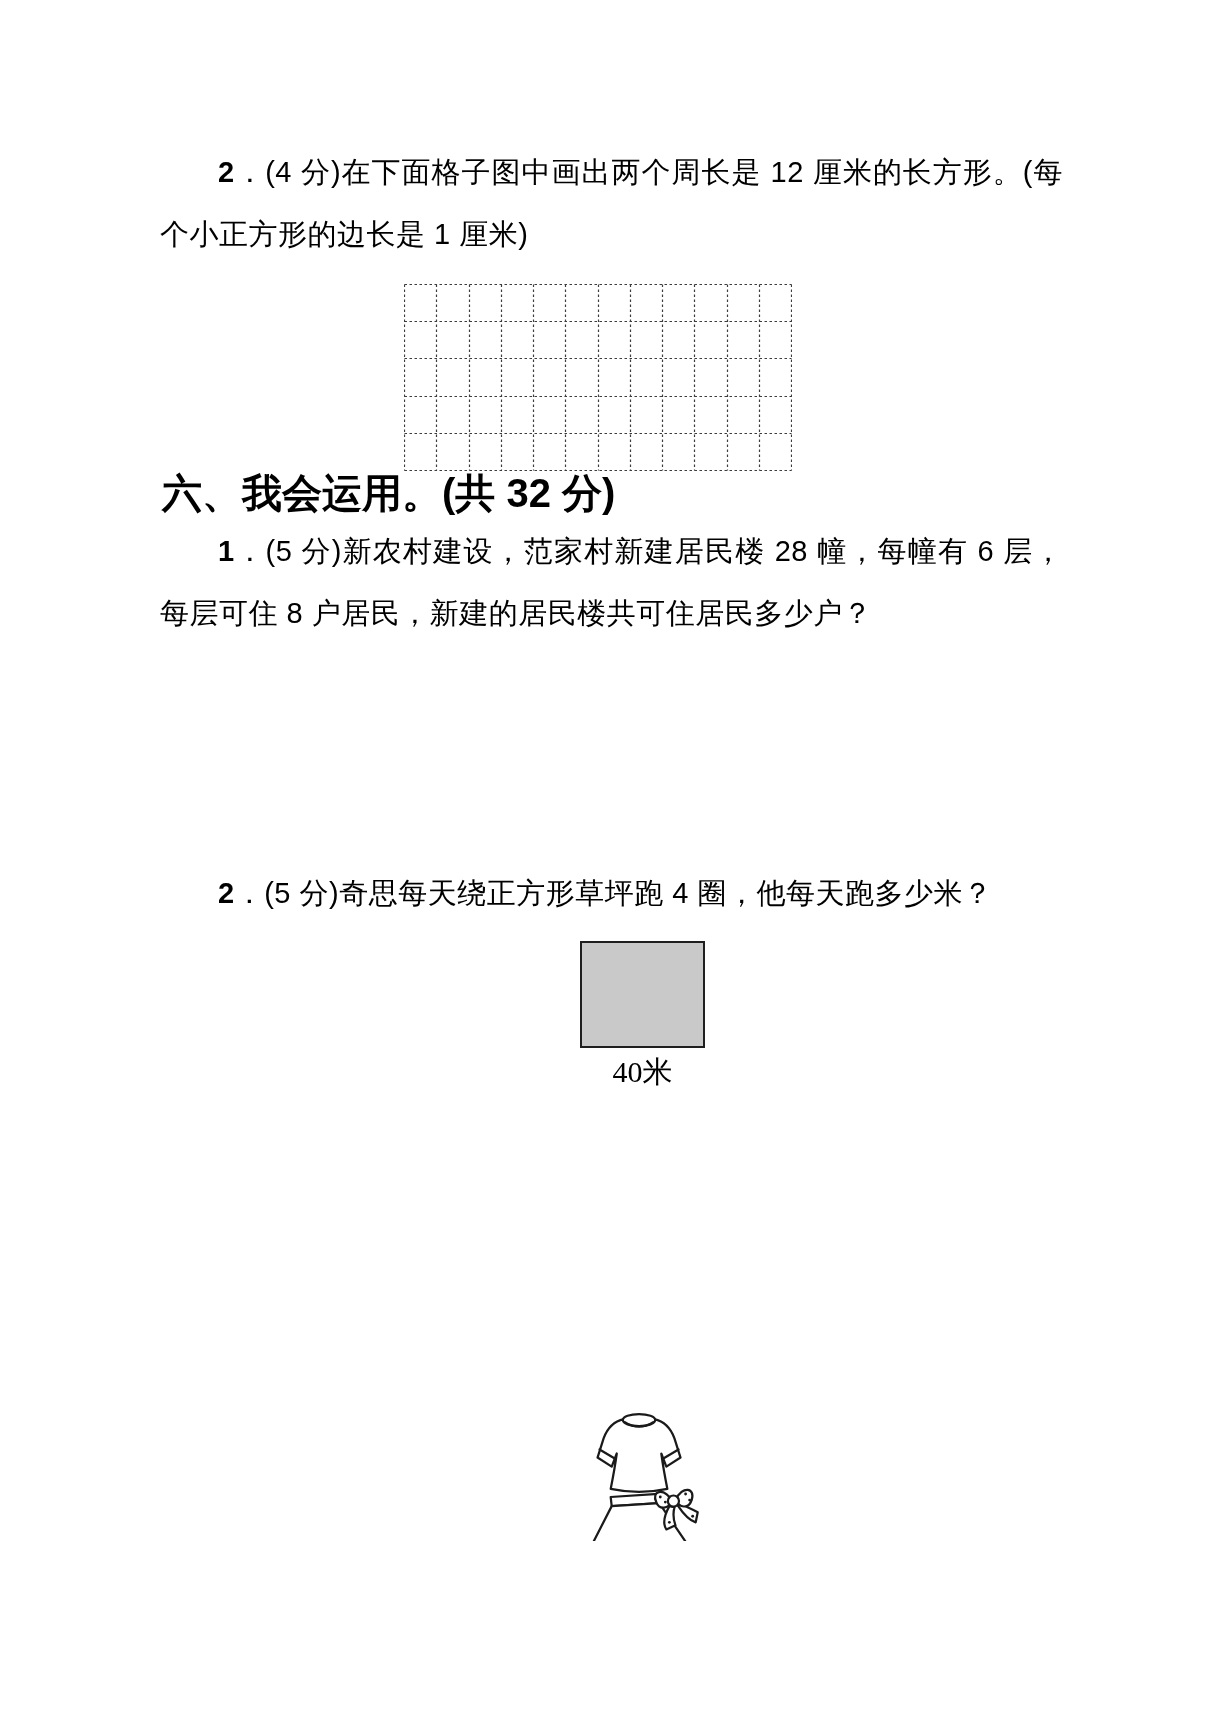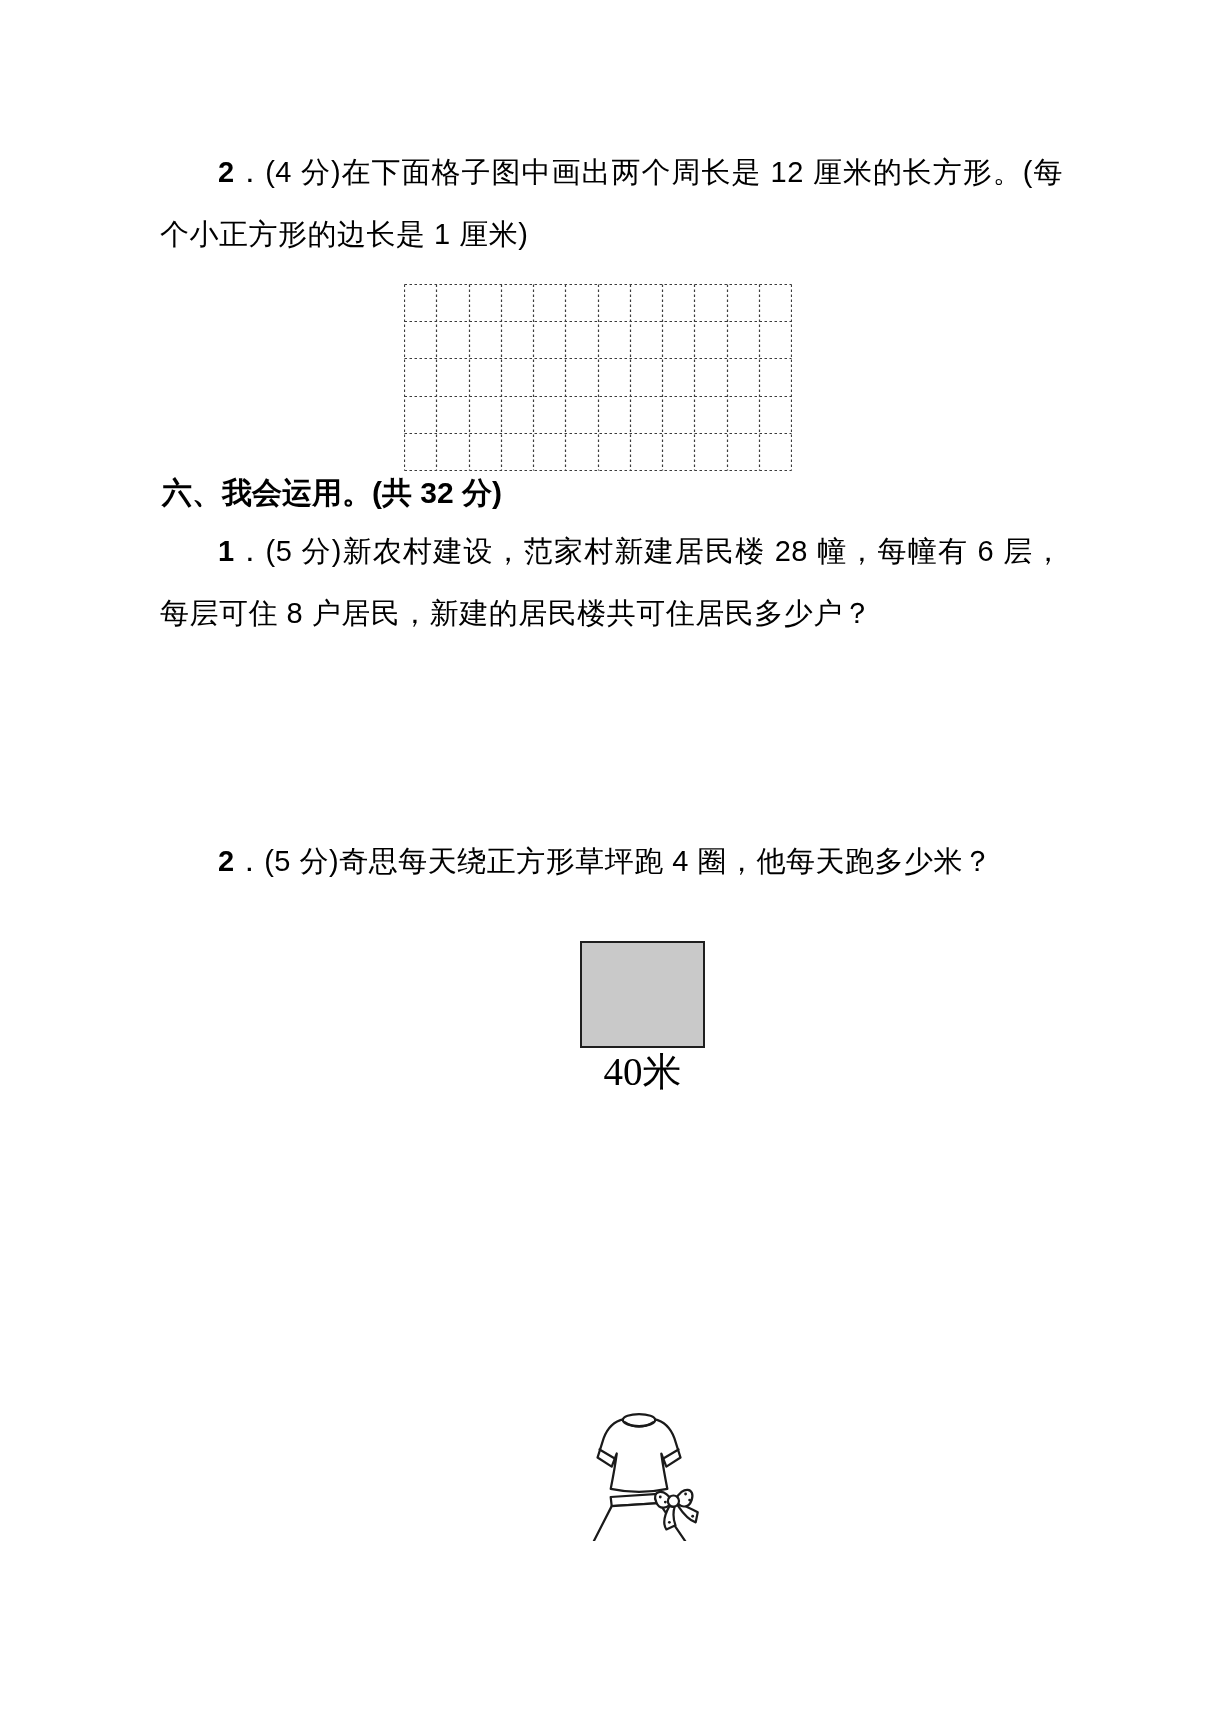--- a/index.html
+++ b/index.html
@@ -25,21 +25,21 @@
     text-align: justify;
     text-indent: 2em;
     letter-spacing: 0.5px;
     margin: 0;
   }
   .para .qnum { font-weight: bold; }
   .section-header {
     position: absolute;
     left: 162px;
     width: 903px;
-    font-size: 30px;
+    font-size: 40px;
     line-height: 62px;
     font-weight: bold;
     margin: 0;
   }
   .grid-figure {
     position: absolute;
     left: 404px;
     top: 284px;
     width: 388px;
     height: 187px;
@@ -53,21 +53,21 @@
   }
   .gray-square {
     width: 125px;
     height: 107px;
     box-sizing: border-box;
   }
   .square-label {
     display: block;
     margin-top: 8px;
     font-family: "Liberation Serif", "DejaVu Serif", serif;
-    font-size: 39px;
+    font-size: 30px;
     line-height: 32px;
   }
   .dress-figure {
     position: absolute;
     left: 568px;
     top: 1412px;
     width: 137px;
     height: 168px;
   }
 </style>
@@ -99,21 +99,21 @@
         <line x1="0.5" y1="112.5" x2="387.5" y2="112.5" stroke="#3c3c3c" stroke-width="1.2" stroke-dasharray="2.5 2.5"></line>
         <line x1="0.5" y1="149.5" x2="387.5" y2="149.5" stroke="#3c3c3c" stroke-width="1.2" stroke-dasharray="2.5 2.5"></line>
         <line x1="0.5" y1="186.5" x2="387.5" y2="186.5" stroke="#3c3c3c" stroke-width="1.2" stroke-dasharray="2.5 2.5"></line>
       </svg>
   </div>
 
   <h2 class="section-header" style="top:462px">六、我会运用。(共 32 分)</h2>
 
   <p class="para" style="top:520px"><span class="qnum">1</span><span>．(5 分)新农村建设，范家村新建居民楼 28 幢，每幢有 6 层，每层可住 8 户居民，新建的居民楼共可住居民多少户？</span></p>
 
-  <p class="para" style="top:830px"><span class="qnum">2</span><span>．(5 分)奇思每天绕正方形草坪跑 4 圈，他每天跑多少米？</span></p>
+  <p class="para" style="top:862px"><span class="qnum">2</span><span>．(5 分)奇思每天绕正方形草坪跑 4 圈，他每天跑多少米？</span></p>
 
   <div class="square-figure">
     <div class="gray-square" id="gray-square" style="background: rgb(201, 201, 201); border: 2px solid rgb(31, 31, 31);"></div>
     <span class="square-label">40米</span>
   </div>
 
 
   <div class="dress-figure">
     <svg width="137" height="168" viewBox="0 0 135 166" fill="none" stroke="#1a1a1a" stroke-width="2.2" stroke-linejoin="round" stroke-linecap="round">
 

